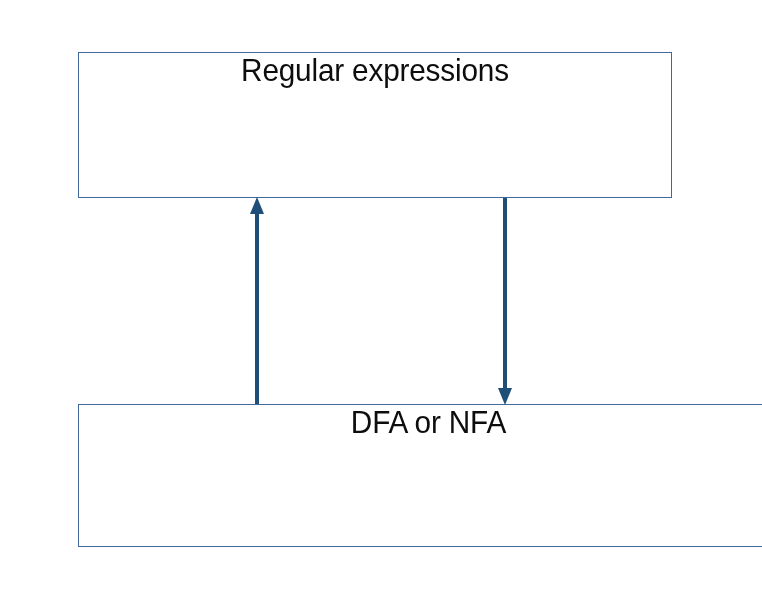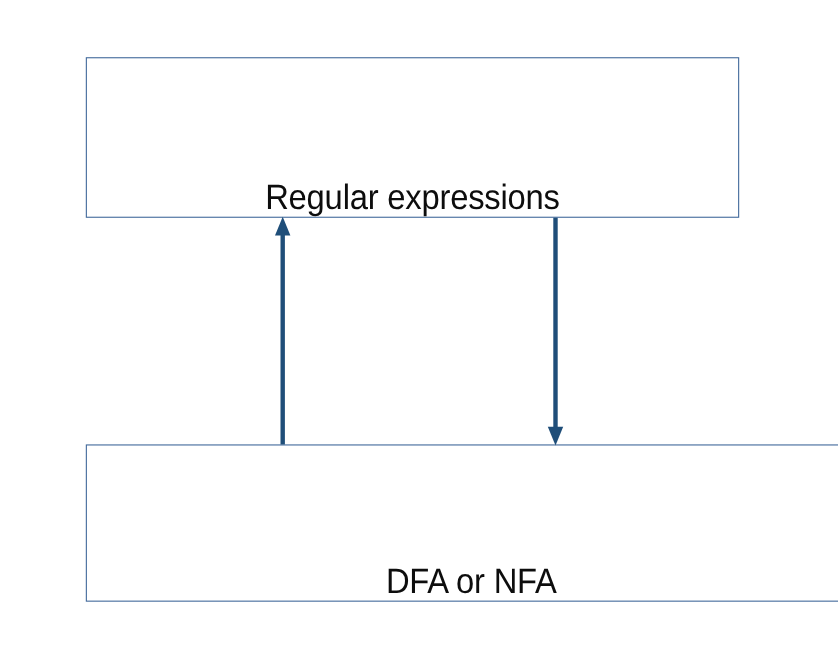--- a/index.html
+++ b/index.html
@@ -17,21 +17,21 @@
     height: 608px;
     background: #ffffff;
     overflow: hidden;
   }
   .node-box {
     position: absolute;
     box-sizing: border-box;
     background: #ffffff;
     border: 1px solid #41699B;
     display: flex;
-    align-items: flex-end;
+    align-items: flex-start;
     justify-content: center;
   }
   #box-regex {
     left: 78px;
     top: 52px;
     width: 594px;
     height: 146px;
   }
   #box-automata {
     left: 78px;

